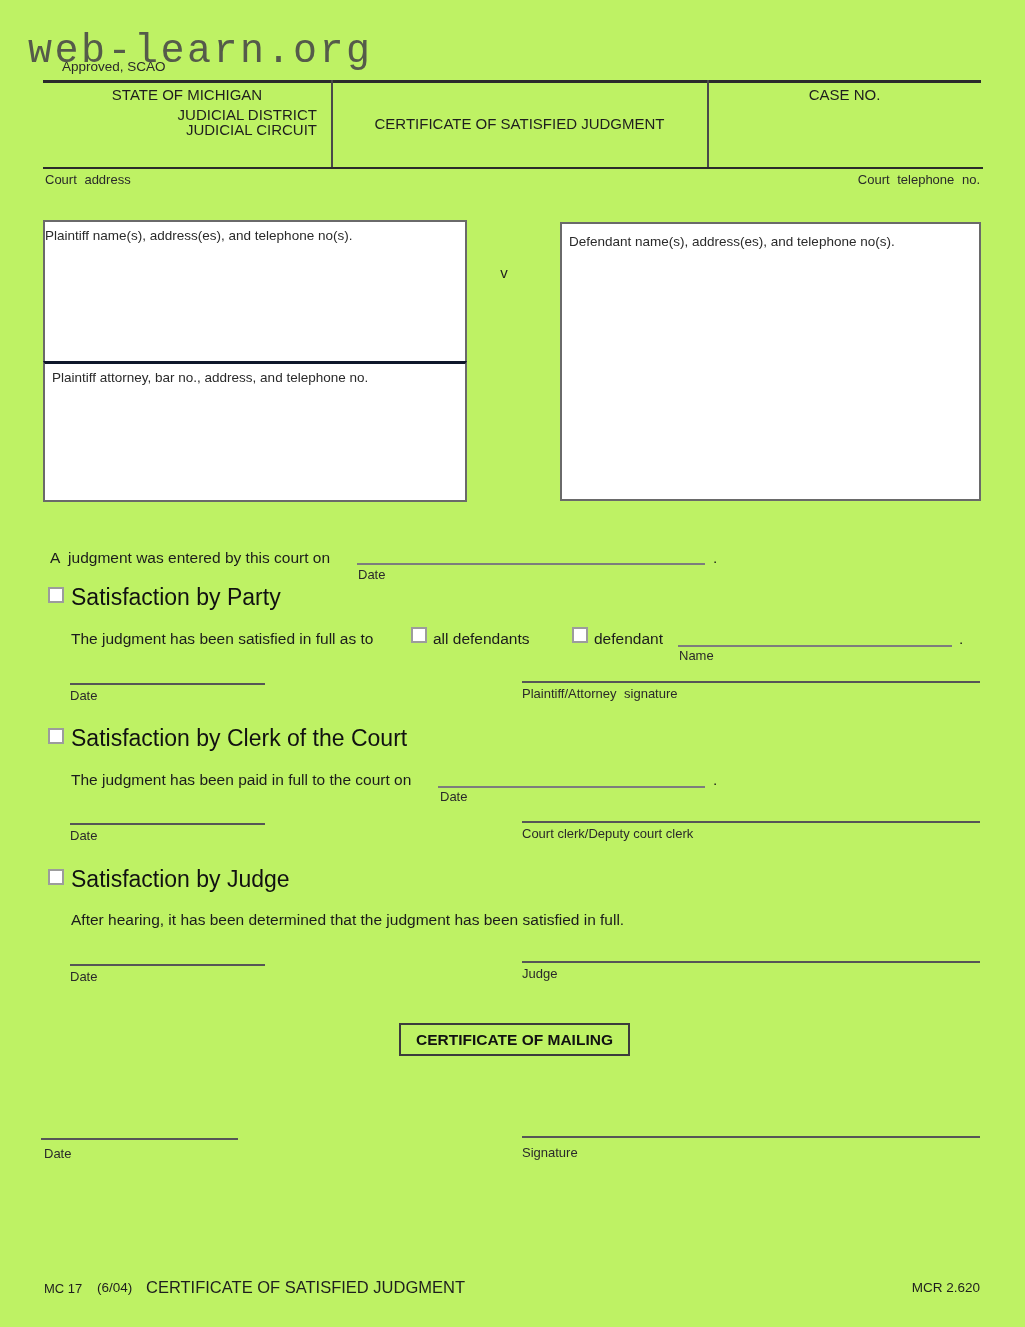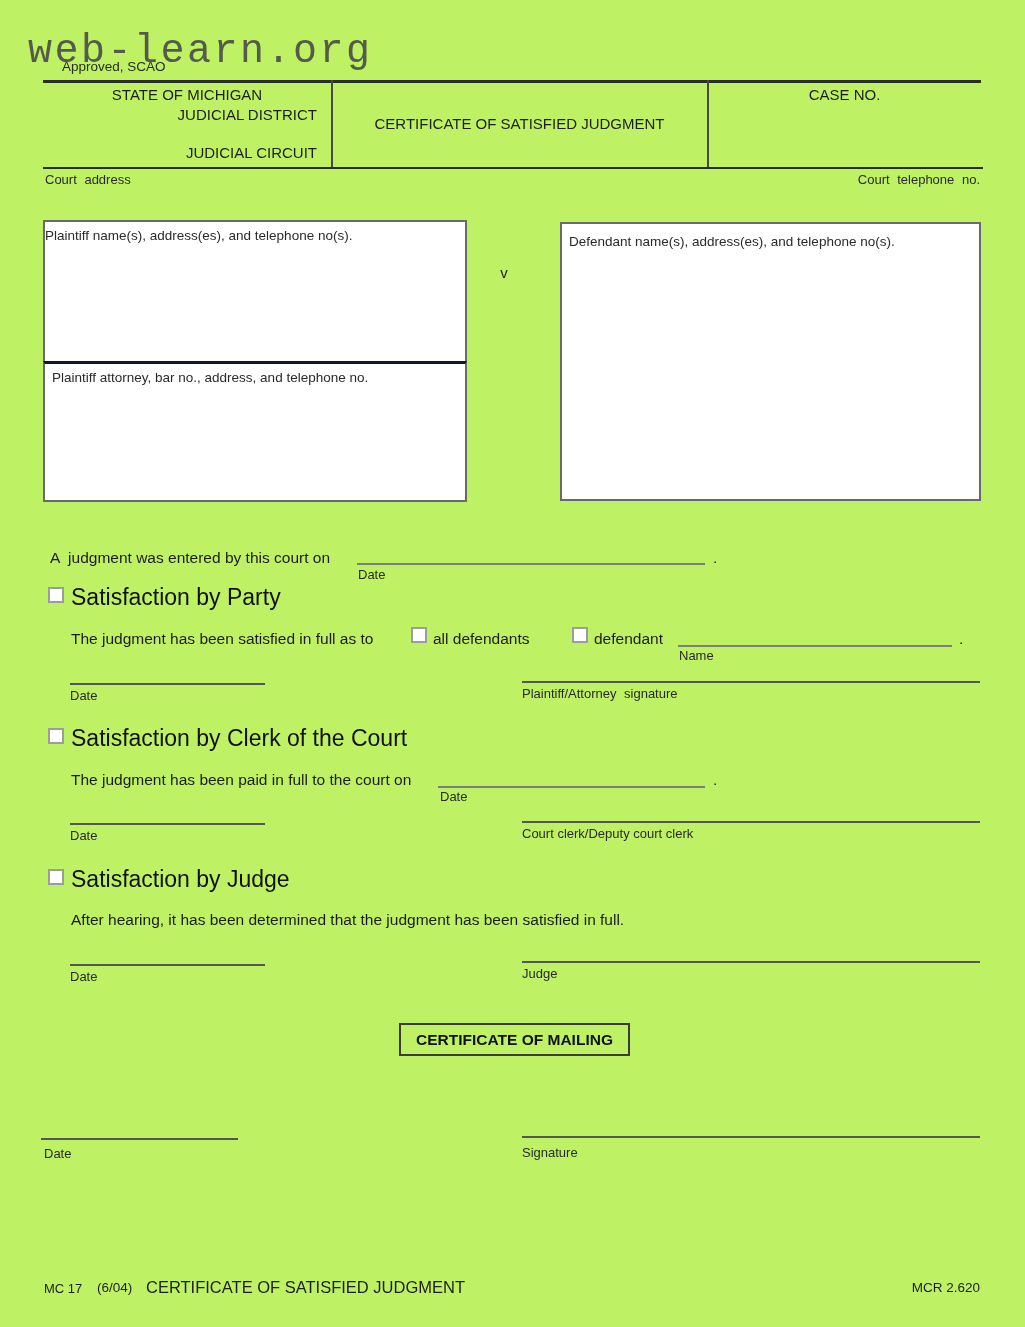--- a/index.html
+++ b/index.html
@@ -44,21 +44,21 @@
   <div class="abs t14" style="left:62px;top:58px;z-index:2;">Approved, SCAO</div>
 
 
   <div class="abs hline" style="left:43px;top:80px;width:938px;height:2.5px;"></div>
   <div class="abs hline" style="left:43px;top:167px;width:940px;height:2px;"></div>
   <div class="abs vline" style="left:331px;top:80px;height:87px;"></div>
   <div class="abs vline" style="left:707px;top:80px;height:87px;"></div>
 
   <div class="abs b" style="left:43px;top:86px;width:288px;text-align:center;font-size:15px;">STATE OF MICHIGAN</div>
   <div class="abs b" style="left:43px;top:106px;width:274px;text-align:right;font-size:15px;">JUDICIAL DISTRICT</div>
-  <div class="abs b" style="left:43px;top:144px;width:274px;text-align:right;font-size:15px;">JUDICIAL CIRCUIT</div>
+  <div class="abs b" style="left:43px;top:121px;width:274px;text-align:right;font-size:15px;">JUDICIAL CIRCUIT</div>
   <div class="abs b" style="left:332px;top:115px;width:375px;text-align:center;font-size:15px;">CERTIFICATE OF SATISFIED JUDGMENT</div>
   <div class="abs b" style="left:708px;top:86px;width:273px;text-align:center;font-size:15px;">CASE NO.</div>
   <div class="abs" style="left:708px;top:104px;width:273px;height:60px;"></div>
 
   <div class="abs b t13 ws" style="left:45px;top:172px;">Court  address</div>
   <div class="abs" style="left:160px;top:172px;width:600px;height:18px;"></div>
   <div class="abs b t13 ws" style="right:45px;top:172px;text-align:right;">Court  telephone  no.</div>
 
   <div class="abs box" style="left:43px;top:220px;width:420px;height:139px;">
     <div class="t14" style="padding:5px 0;">Plaintiff name(s), address(es), and telephone no(s).</div>

